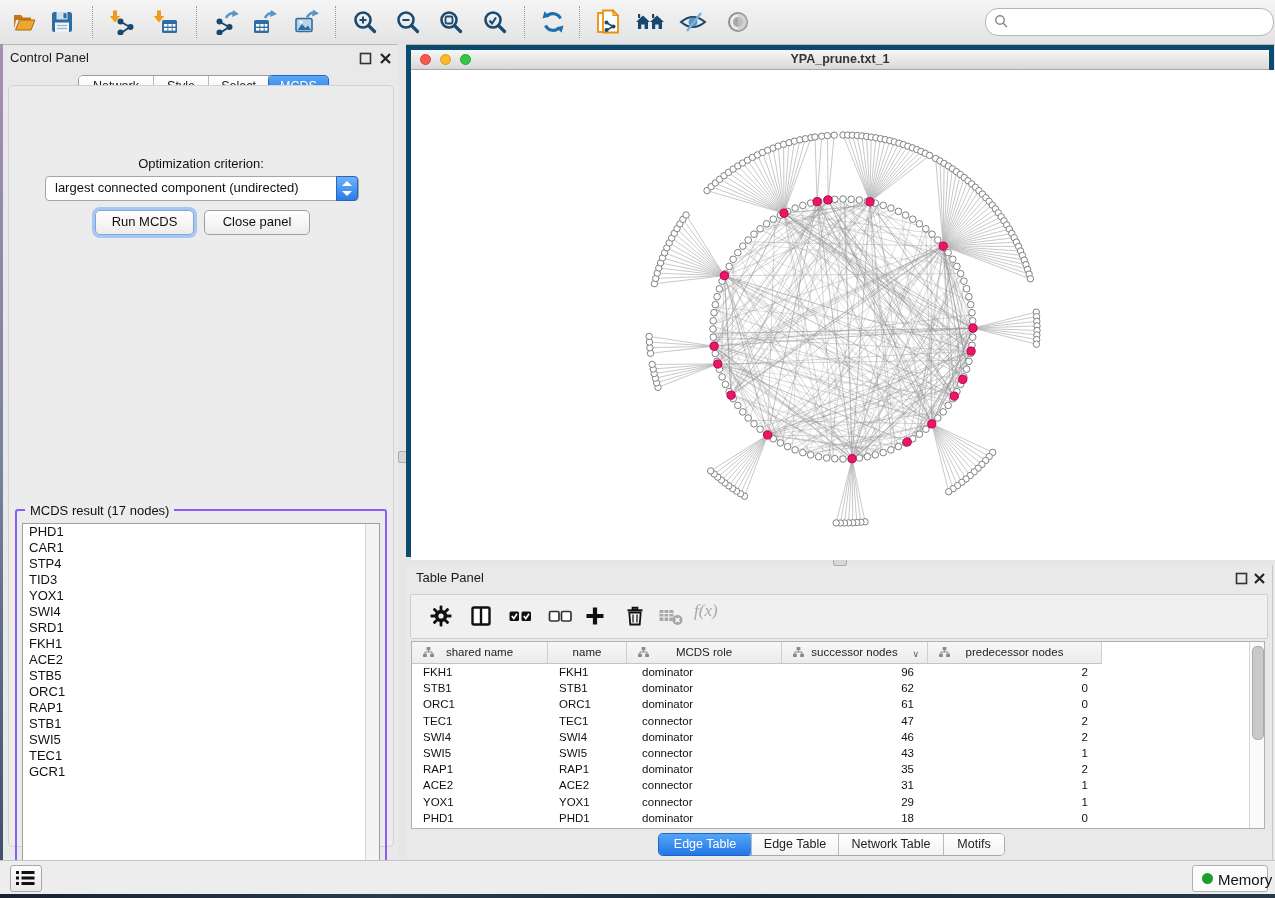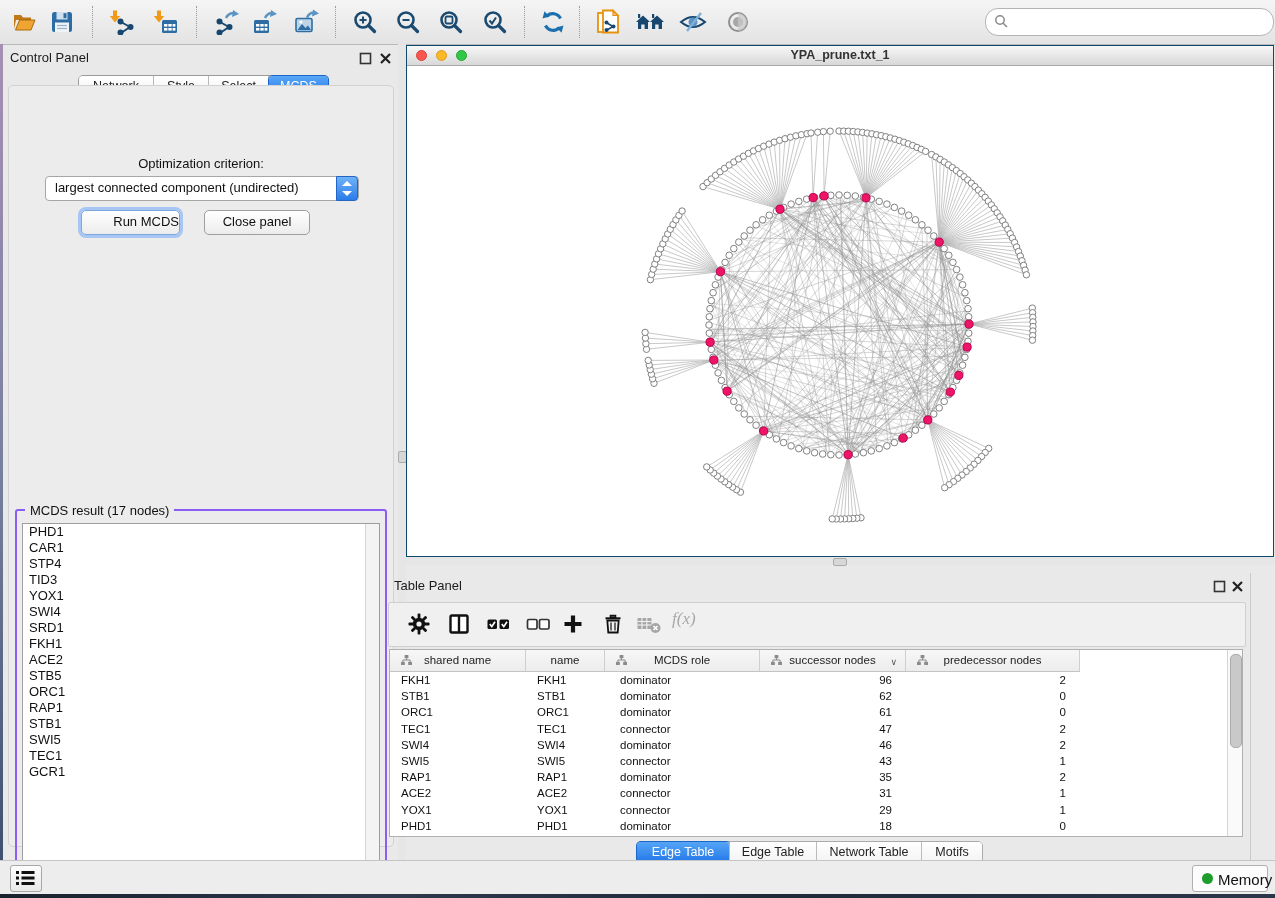--- a/index.html
+++ b/index.html
@@ -44,52 +44,52 @@
   #criterion-select .sel-text{position:absolute;left:9px;top:3px;font-size:13px;color:#111;white-space:nowrap;}
   #criterion-select .stepper{position:absolute;right:0;top:-1px;width:20px;height:23px;
     background:linear-gradient(#6fb2f8,#2a7ce9);border:1px solid #2465c6;border-radius:0 4px 4px 0;}
   .stepper .up,.stepper .dn{position:absolute;left:5px;width:0;height:0;border-left:5px solid transparent;
     border-right:5px solid transparent;}
   .stepper .up{top:4px;border-bottom:5px solid #fff;}
   .stepper .dn{bottom:4px;border-top:5px solid #fff;}
   .cp-btn{position:absolute;top:124px;height:23px;background:linear-gradient(#ffffff,#ececec);
     border:1px solid #9f9f9f;border-radius:5px;font-size:13px;color:#111;text-align:center;
     line-height:21px;cursor:pointer;}
-  #run-btn{left:72px;width:97px;border-color:#7ba7dd;box-shadow:0 0 0 3px rgba(112,168,250,.55);text-align:right;}
+  #run-btn{left:86px;width:97px;border-color:#7ba7dd;box-shadow:0 0 0 3px rgba(112,168,250,.55);}
   #close-btn{left:195px;width:104px;}
   #mcds-group{position:absolute;left:6px;top:423px;width:368px;height:369px;
     border:2px solid #8b5cf6;border-radius:3px;}
   #mcds-legend{position:absolute;left:8px;top:-8px;background:#ececec;padding:0 5px;
     font-size:13px;color:#111;}
   #mcds-list{position:absolute;left:5px;top:12px;width:356px;height:350px;background:#fff;
     border:1px solid #9e9e9e;overflow:hidden;}
   #mcds-scroll{position:absolute;right:0;top:0;width:13px;height:100%;background:#f4f4f4;
     border-left:1px solid #d4d4d4;}
   .mcds-item{font-size:13px;color:#111;line-height:16px;padding-left:6px;}
 
   
   #v-splitter{left:398px;top:44px;width:8px;height:816px;background:#e6e6e6;}
   #v-handle{position:absolute;left:0px;top:407px;width:7px;height:10px;background:#d7d7d7;
     border:1px solid #aaa;border-radius:2px;}
   #h-splitter{left:406px;top:557px;width:869px;height:8px;background:#e6e6e6;}
   #h-handle{position:absolute;left:427px;top:1px;width:12px;height:6px;background:#d7d7d7;
     border:1px solid #aaa;border-radius:2px;}
 
   
-  #net-window{left:406px;top:45px;width:868px;height:512px;border:1px solid #0c4a6e;
+  #net-window{left:406px;top:45px;width:868px;height:512px;border:5px solid #0c4a6e;
     background:#fff;box-sizing:border-box;}
   #net-titlebar{position:absolute;left:0;top:0;width:100%;height:19px;
     background:linear-gradient(#f7f7f7,#d8d8d8);border-bottom:1px solid #a8a8a8;}
   .light{position:absolute;top:4px;width:11px;height:11px;border-radius:50%;}
   #net-title{position:absolute;left:0;top:2px;width:100%;text-align:center;font-size:12.5px;
     font-weight:700;color:#333;}
   #net-canvas{position:absolute;left:0;top:20px;width:866px;height:490px;background:#fff;}
 
   
-  #table-panel{left:382px;top:565px;width:869px;height:295px;border-right:1px solid #c9c9c9;box-sizing:border-box;margin-top:8px;}
+  #table-panel{left:404px;top:565px;width:869px;height:295px;border-right:1px solid #c9c9c9;box-sizing:border-box;}
   #tp-toolbar{position:absolute;left:6px;top:29px;width:856px;height:43px;background:#f0f0f0;
     border:1px solid #cfcfcf;border-radius:2px;}
   .tp-icon{position:absolute;top:9px;width:24px;height:24px;}
   .fx{font-family:"Liberation Serif","DejaVu Serif",serif;font-style:italic;font-size:17px;color:#a8a8a8;}
   #node-table{position:absolute;left:7px;top:76px;width:854px;height:188px;background:#fff;
     border:1px solid #b0b0b0;box-sizing:border-box;}
   #nt-header{position:absolute;left:0;top:0;height:21px;background:linear-gradient(#f7f7f7,#ececec);
     border-bottom:1px solid #c4c4c4;}
   .nt-hcell{position:absolute;top:0;height:21px;border-right:1px solid #cfcfcf;box-sizing:border-box;cursor:pointer;}
   .nt-hlabel{position:absolute;width:100%;top:4px;text-align:center;font-size:11.5px;color:#222;}

